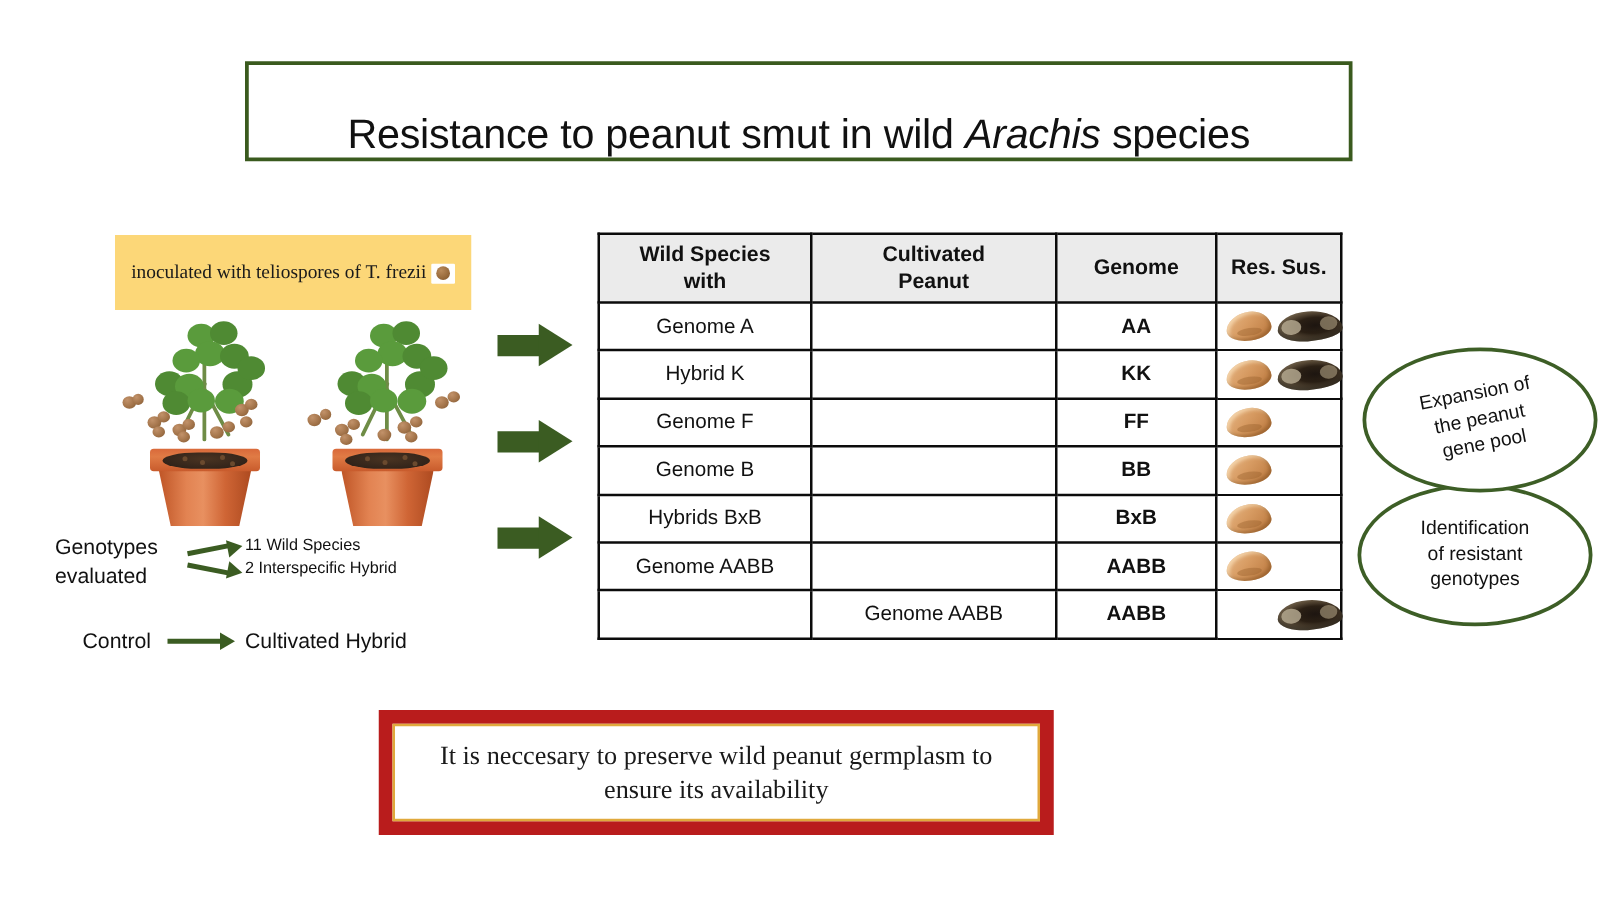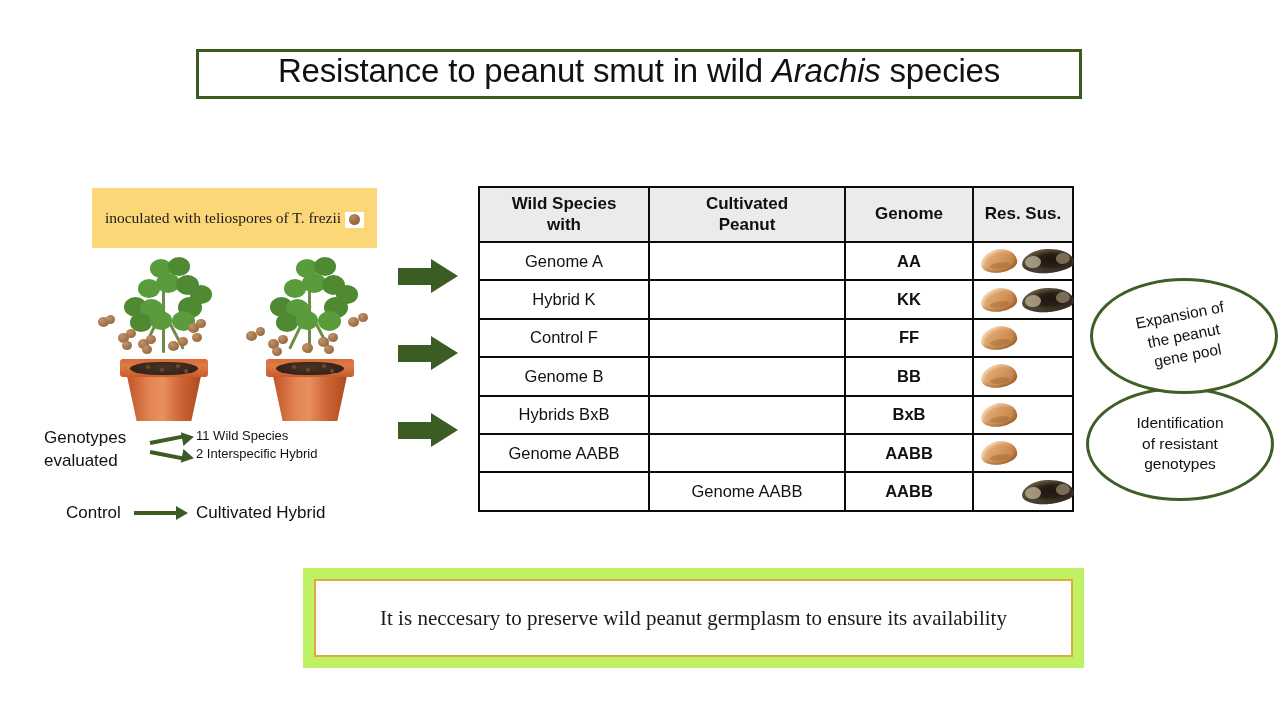--- a/index.html
+++ b/index.html
@@ -5,23 +5,23 @@
   html,body{margin:0;padding:0;}
   body{
     width:1280px;height:720px;position:relative;overflow:hidden;
     background:#ffffff;
     font-family:"Liberation Sans", sans-serif;
     -webkit-font-smoothing:antialiased;
   }
 
   
   #title-box{
-    position:absolute;left:196px;top:49px;width:886px;height:50px;
+    position:absolute;left:196px;top:49px;width:886px;height:80px;
     border:3px solid #3a5a1e;background:#ffffff;
-    display:flex;align-items:flex-start;justify-content:center;
+    display:flex;align-items:flex-end;justify-content:center;
     box-sizing:border-box;
   }
   #title-text{
     font-size:33px;color:#111111;white-space:nowrap;letter-spacing:-0.2px;
   }
   #title-text .ital{font-style:italic;}
 
   
   #inoc-box{
     position:absolute;left:92px;top:188px;width:285px;height:60px;
@@ -201,22 +201,22 @@
   #ellipse-expansion .etext{
     font-size:15.5px;color:#111;line-height:1.33;text-align:center;
     transform:rotate(-11deg);
   }
   #ellipse-identification .etext{
     font-size:15.5px;color:#111;line-height:1.33;text-align:center;
   }
 
   
   #conclusion-outer{
-    position:absolute;left:303px;top:568px;width:781px;height:100px;
-    background:#bef264;box-sizing:border-box;padding:11px;
+    position:absolute;left:303px;top:568px;width:540px;height:100px;
+    background:#b91c1c;box-sizing:border-box;padding:11px;
   }
   #conclusion-inner{
     width:100%;height:100%;border:2px solid #e0a93c;background:#ffffff;
     box-sizing:border-box;display:flex;align-items:center;justify-content:center;
     padding:4px 16px;
   }
   #conclusion-text{
     font-family:"Liberation Serif", serif;
     font-size:21px;color:#1a1a1a;line-height:1.28;text-align:center;
   }
@@ -409,21 +409,21 @@
             <div class="pod-healthy-bg"></div>
               <div class="pod-healthy"></div>
           </div>
           <div class="pod-slot">
             <div class="pod-smut"></div>
           </div>
         </div>
       </td>
     </tr>
     <tr class="hl">
-      <td>Control F</td>
+      <td>Genome F</td>
       <td></td>
       <td class="genome-cell">FF</td>
       <td class="pod-cell">
         <div class="pod-wrap">
           <div class="pod-slot">
             <div class="pod-healthy-bg"></div>
               <div class="pod-healthy"></div>
           </div>
           <div class="pod-slot"></div>
         </div>

